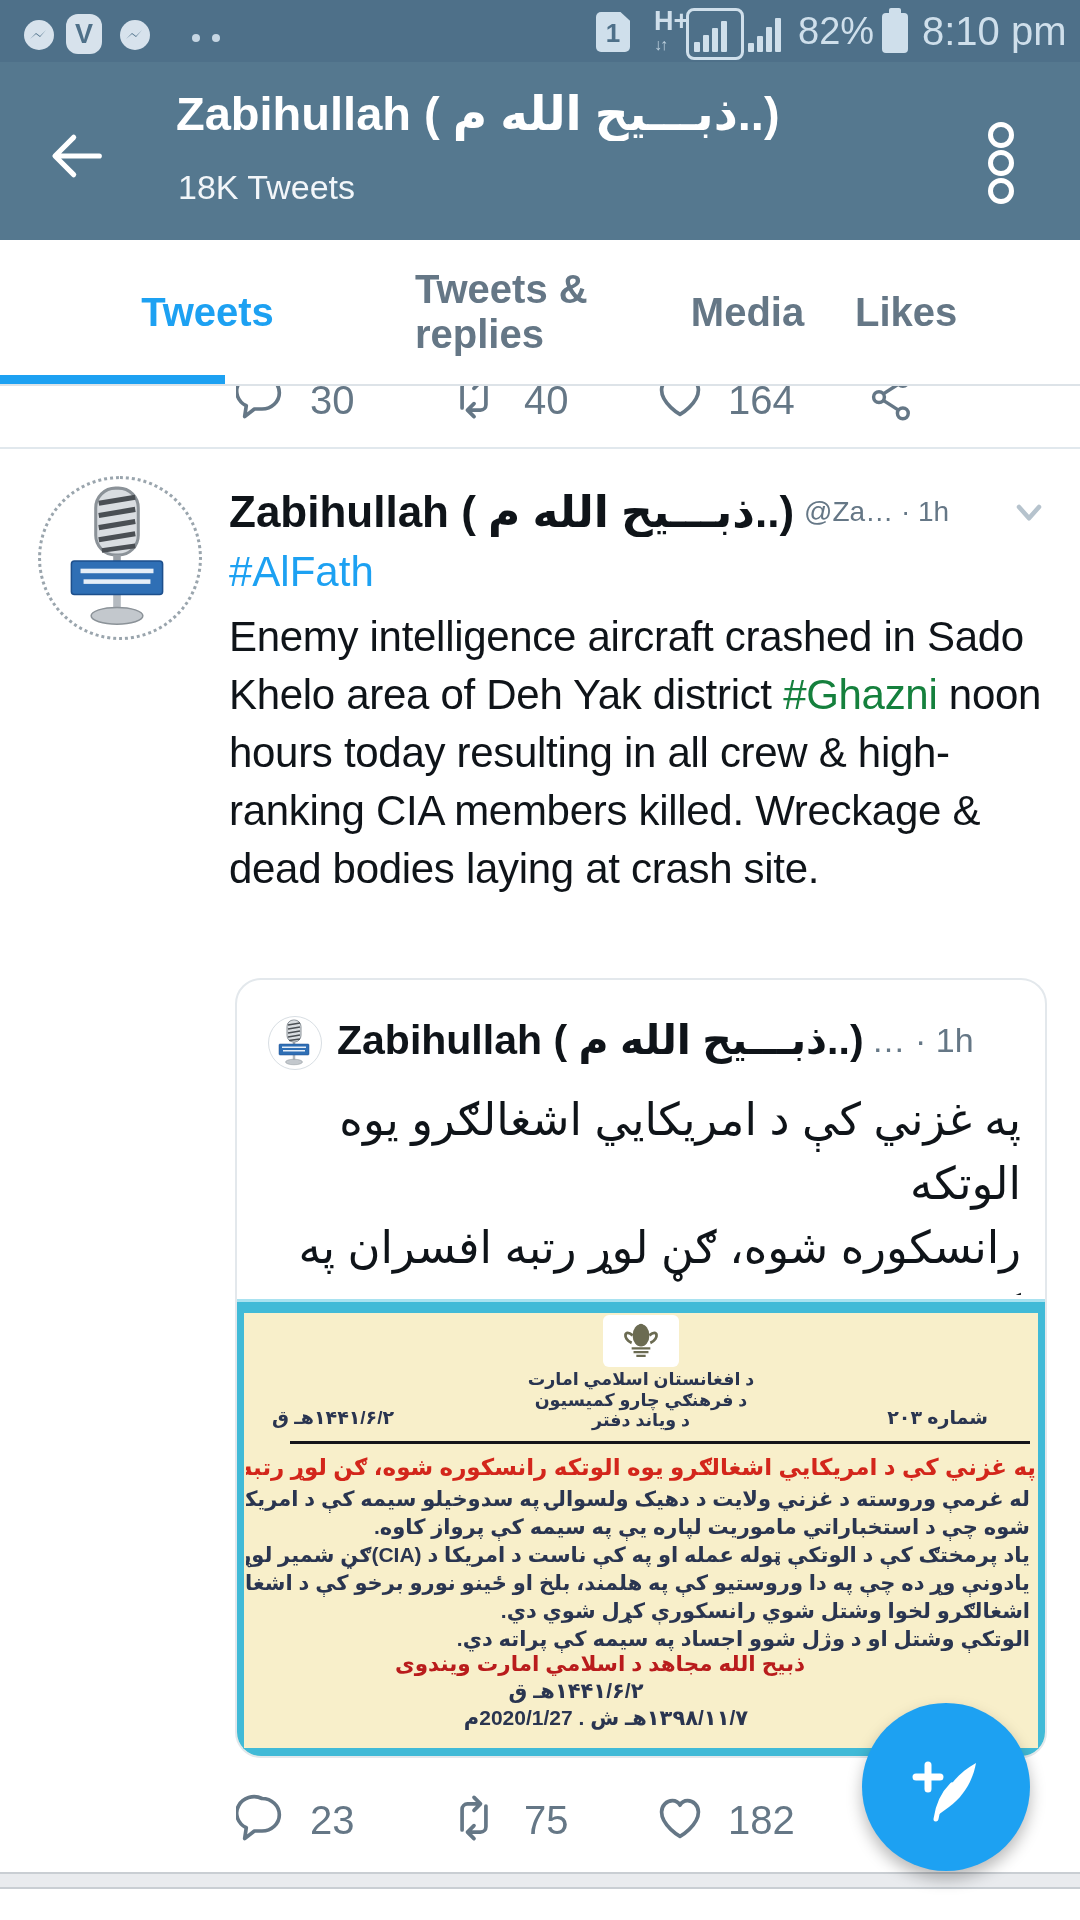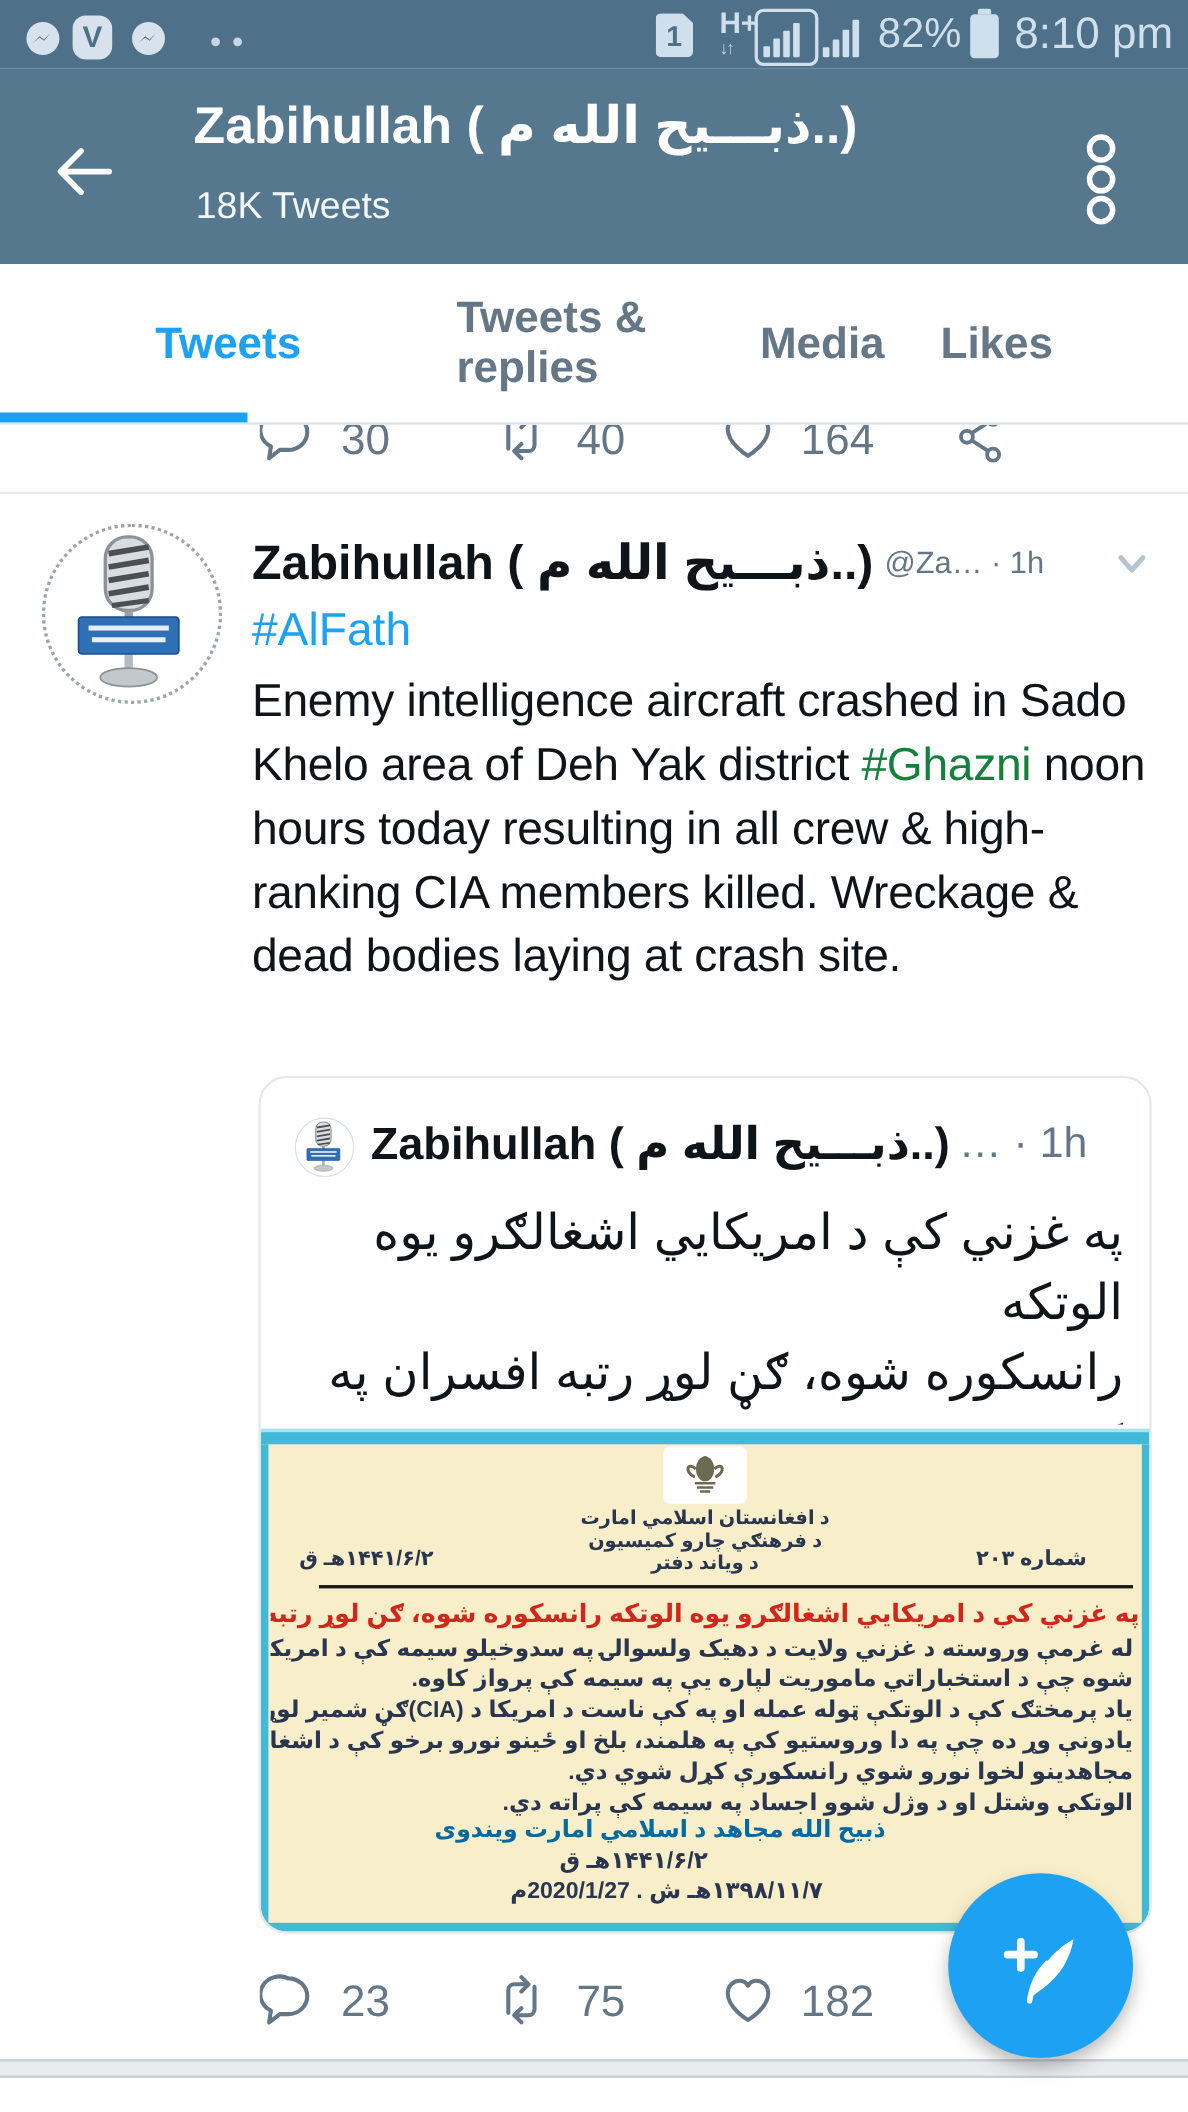--- a/index.html
+++ b/index.html
@@ -70,21 +70,21 @@
 
   
   .quotecard{position:absolute;left:235px;top:978px;width:812px;height:780px;
              border:2px solid #e3e8ec;border-radius:26px;box-sizing:border-box;overflow:hidden;
              background:#fff;}
   .q-avatar{position:absolute;left:31px;top:36px;width:52px;height:52px;border-radius:50%;
             border:1px solid #d8dee3;overflow:hidden;background:#fff;}
   .q-namerow{position:absolute;left:100px;top:36px;width:690px;display:flex;align-items:center;
              white-space:nowrap;overflow:hidden;}
   .q-name{font-size:41px;font-weight:bold;color:#0f1419;}
-  .q-meta{font-size:39px;color:#657786;margin-left:8px;}
+  .q-meta{font-size:34px;color:#657786;margin-left:8px;}
   .q-text{position:absolute;right:24px;left:16px;top:108px;direction:rtl;text-align:right;
           font-size:45px;line-height:64px;color:#0f1419;}
 
   
   .doc{position:absolute;left:0;right:0;top:315px;bottom:0;background:#fff;}
   .doc-band{position:absolute;left:0;right:0;top:4px;height:14px;background:#41bad7;
             border-top:3px solid #a9e2f0;}
   .doc-paper{position:absolute;left:0;right:0;top:18px;bottom:0;background:#f8efca;
              border-left:7px solid #41bad7;border-right:7px solid #41bad7;
              border-bottom:8px solid #41bad7;box-sizing:border-box;}
@@ -94,21 +94,21 @@
             line-height:20.5px;font-weight:600;color:#2a3550;direction:rtl;}
   .doc-num{position:absolute;right:50px;top:93px;font-size:19px;color:#2a3550;font-weight:600;direction:rtl;}
   .doc-date{position:absolute;left:28px;top:93px;font-size:19px;color:#2a3550;font-weight:600;direction:rtl;}
   .doc-hr{position:absolute;left:46px;right:8px;top:128px;height:3px;background:#15151a;}
   .doc-red{position:absolute;left:2px;right:2px;top:141px;text-align:center;font-size:23px;
            font-weight:bold;color:#d3261b;white-space:nowrap;overflow:hidden;direction:rtl;}
   .doc-body{position:absolute;left:2px;right:8px;top:172px;direction:rtl;}
   .doc-body div{white-space:nowrap;overflow:hidden;text-align:right;font-size:21px;line-height:28px;
                 color:#2a3550;font-weight:600;}
   .doc-sig{position:absolute;left:0;right:122px;top:338px;text-align:center;font-size:21.5px;
-           color:#0369a1;font-weight:600;direction:rtl;padding-left:40px;}
+           color:#b91c1c;font-weight:600;direction:rtl;padding-left:40px;}
   .doc-sd1{position:absolute;left:0;right:130px;top:366px;text-align:center;font-size:21px;
            color:#2a3550;font-weight:600;direction:rtl;}
   .doc-sd2{position:absolute;left:0;right:70px;top:393px;text-align:center;font-size:21px;
            color:#2a3550;font-weight:600;direction:rtl;}
 
   
   .bottomrow .eng-icon{position:absolute;}
   .bottomrow .eng-num{position:absolute;font-size:40px;color:#657786;}
 
   .fab{position:absolute;left:862px;top:1703px;width:168px;height:168px;border-radius:50%;
@@ -296,21 +296,21 @@
           </div>
         <div class="doc-num">شماره ۲۰۳</div>
         <div class="doc-date">۱۴۴۱/۶/۲هـ ق</div>
         <div class="doc-hr"></div>
         <div class="doc-red">په غزني کې د امریکايي اشغالګرو یوه الوتکه رانسکوره شوه، ګڼ لوړ رتبه افسران په کې ووژل شول</div>
         <div class="doc-body" id="doc-body">
             <div>له غرمې وروسته د غزني ولایت د دهیک ولسوالۍ په سدوخیلو سیمه کې د امریکایي اشغالګرو هغه ځانګړې الوتکه را نسکوره</div>
             <div>شوه چې د استخباراتي ماموریت لپاره یې په سیمه کې پرواز کاوه.</div>
             <div>یاد پرمختګ کې د الوتکې ټوله عمله او په کې ناست د امریکا د (CIA)ګڼ شمیر لوړ رتبه افسران ووژل شول.</div>
             <div>یادونې وړ ده چې په دا وروستیو کې په هلمند، بلخ او ځینو نورو برخو کې د اشغالګر او مزدور دښمن ګڼې الوتکې او هلکوپټرې د</div>
-            <div>مجاهدینو لخوا نورو شوي رانسکورې کړل شوي دي.</div>
+            <div>اشغالګرو لخوا وشتل شوي رانسکورې کړل شوي دي.</div>
             <div>الوتکې وشتل او د وژل شوو اجساد په سیمه کې پراته دي.</div>
           </div>
         <div class="doc-sig">ذبیح الله مجاهد د اسلامي امارت ویندوی</div>
         <div class="doc-sd1">۱۴۴۱/۶/۲هـ ق</div>
         <div class="doc-sd2">۱۳۹۸/۱۱/۷هـ ش . 2020/1/27م</div>
       </div>
     </div>
   </div>
 
   <div class="bottomrow">

